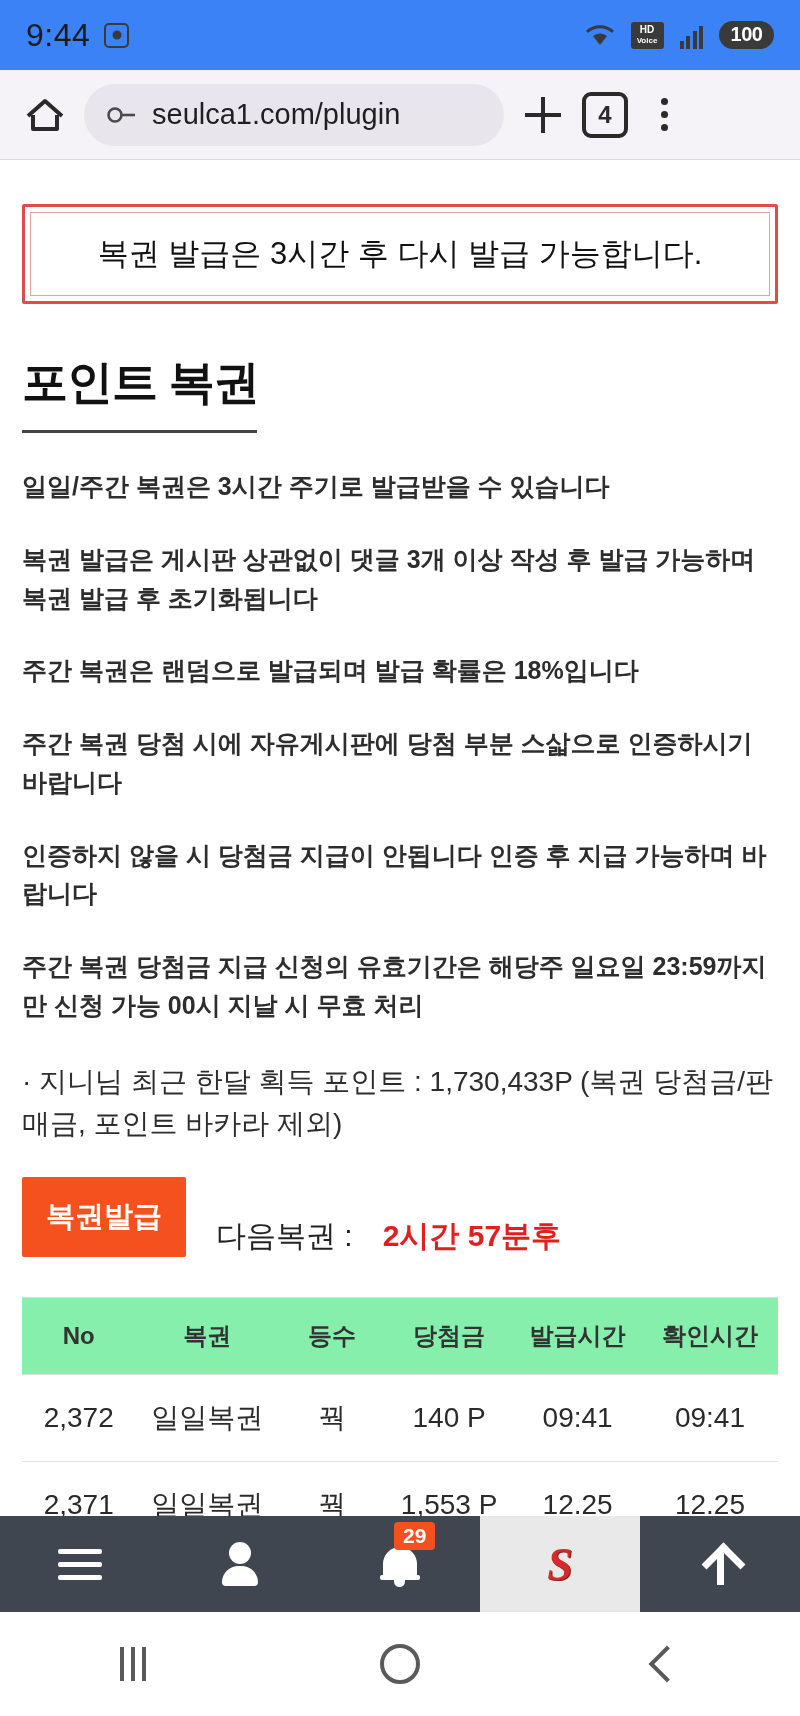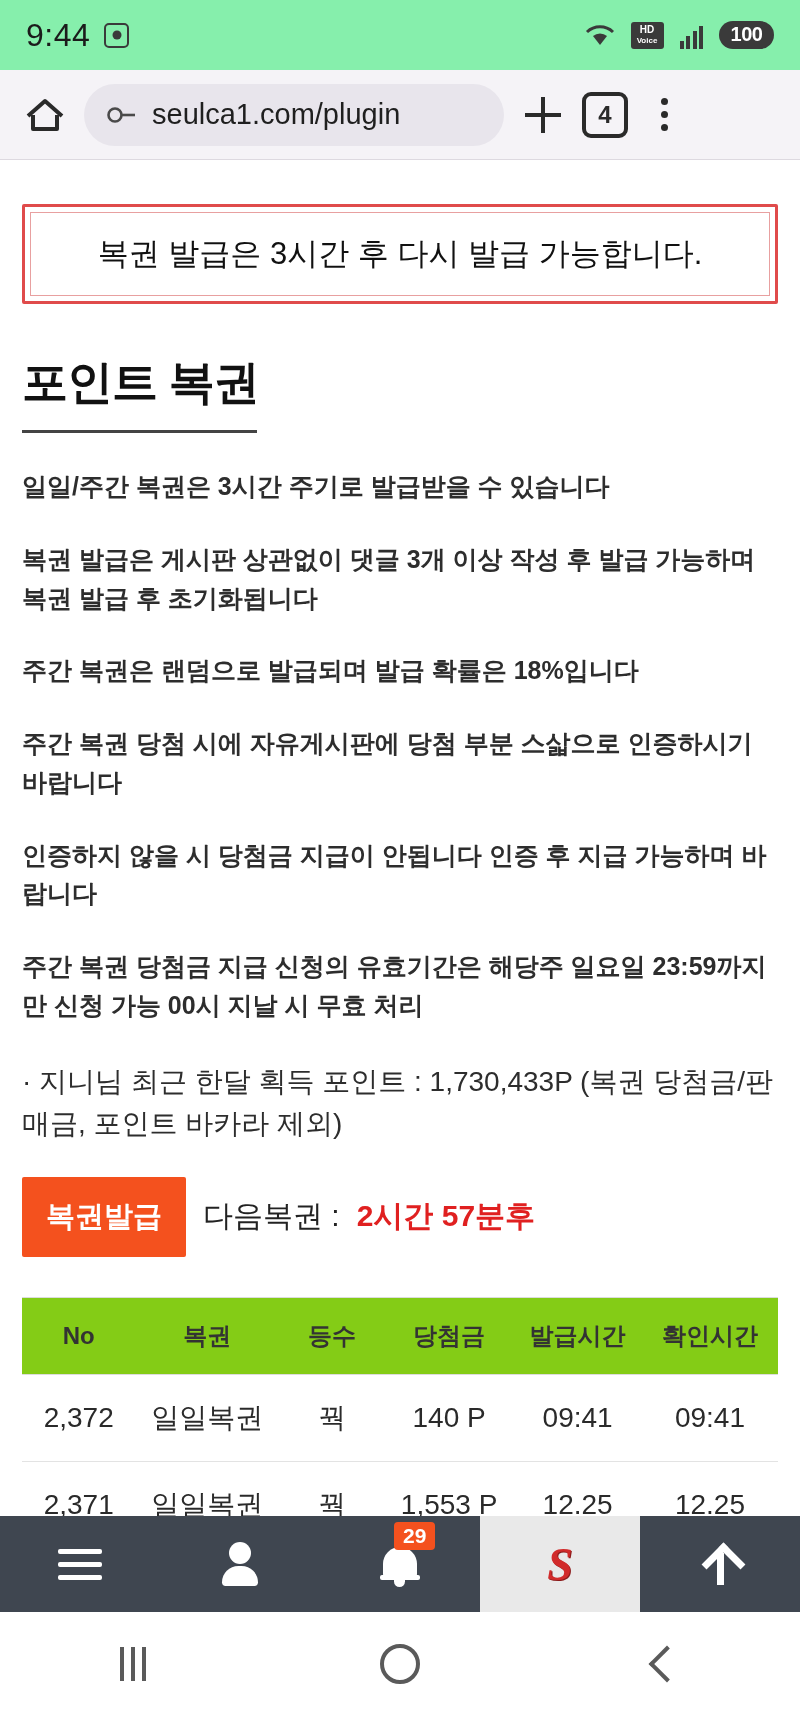--- a/index.html
+++ b/index.html
@@ -15,21 +15,21 @@
     width: 800px;
     height: 1716px;
     background: #ffffff;
     display: flex;
     flex-direction: column;
   }
 
   
   .status-bar {
     height: 70px;
-    background: #86efac;
+    background: #3b82f6;
     display: flex;
     align-items: center;
     padding: 0 26px;
     flex: 0 0 auto;
   }
   .status-clock {
     font-size: 32px;
     color: #1b1b1b;
     font-weight: 400;
     letter-spacing: 0.5px;
@@ -226,22 +226,22 @@
     margin: 36px 22px 0 22px;
     font-size: 28px;
     color: #2d2d2d;
     line-height: 1.5;
   }
   .user-line b { font-weight: normal; }
 
   .action-row {
     margin: 32px 22px 0 22px;
     display: flex;
-    align-items: center;
-    gap: 17px;
+    align-items: flex-end;
+    gap: 30px;
   }
   .btn-lotto {
     background: #f4511e;
     color: #ffffff;
     font-size: 29px;
     font-weight: bold;
     padding: 20px 24px;
     border: none;
     border-radius: 2px;
     font-family: "Liberation Sans", sans-serif;
@@ -256,21 +256,21 @@
     font-weight: bold;
   }
 
   
   .lotto-table {
     margin: 40px 22px 0 22px;
     width: calc(100% - 44px);
     border-collapse: collapse;
   }
   .lotto-table thead th {
-    background: #84cc16;
+    background: #86efac;
     font-size: 24px;
     font-weight: bold;
     color: #333;
     padding: 22px 0;
     border-top: 1px solid #dcdcdc;
     border-bottom: 1px solid #dcdcdc;
     text-align: center;
   }
   .lotto-table tbody td {
     font-size: 28px;

